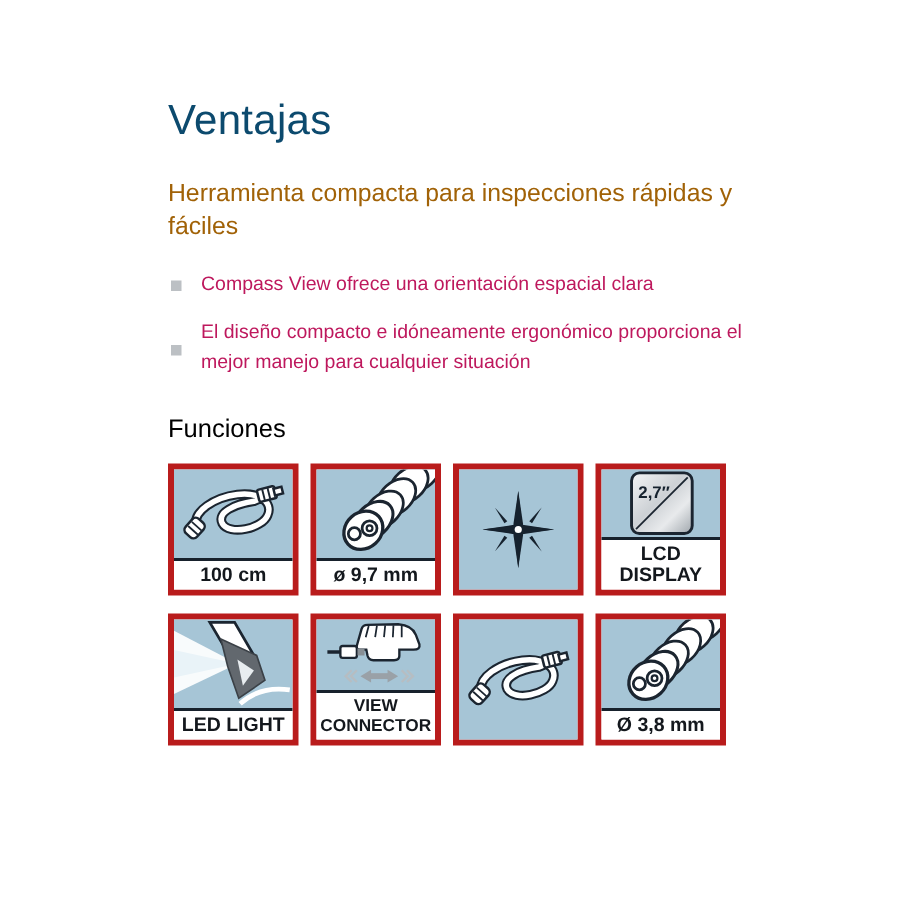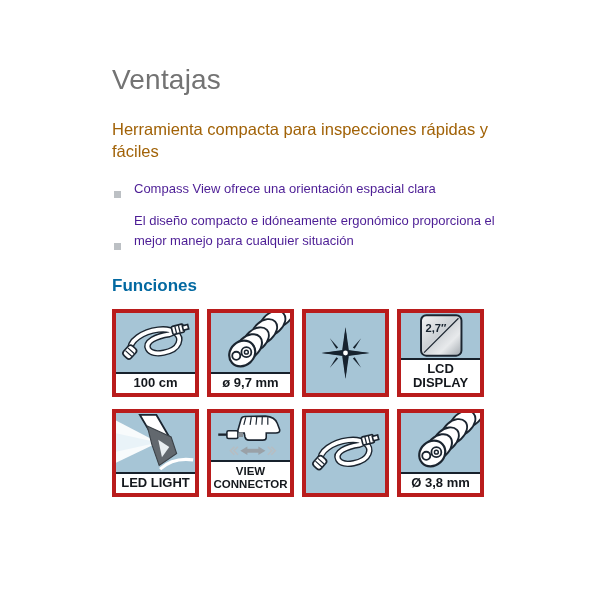--- a/index.html
+++ b/index.html
@@ -6,38 +6,38 @@
   body {
     width: 600px; height: 600px;
     background: #ffffff;
     font-family: "Liberation Sans", sans-serif;
     overflow: hidden;
   }
   .page { padding: 64px 86px 0 112px; }
 
   .page-title {
     font-size: 28px; font-weight: 300; letter-spacing: .2px;
-    color: #737373; margin: 0;
+    color: #0c4a6e; margin: 0;
   }
   .subtitle {
     font-size: 16.5px; font-weight: 400; line-height: 1.32;
     color: #a16207; margin: 23px 0 0; max-width: 402px;
   }
   .advantages { list-style: none; margin: 16px 0 0; padding: 0; max-width: 398px; }
   .advantages li {
-    display: flex; align-items: flex-end; gap: 13px;
-    font-size: 13px; line-height: 1.5; color: #4c1d95;
+    display: flex; align-items: center; gap: 13px;
+    font-size: 13px; line-height: 1.5; color: #be185d;
     margin: 0 0 13px 2px;
   }
   .bullet-sq {
     flex: none; width: 7px; height: 7px; margin-top: 5px;
     background: #bcc0c4;
   }
   .functions-heading {
-    font-size: 17px; font-weight: 700; color: #0369a1;
+    font-size: 17px; font-weight: 400; color: #000000;
     margin: 26px 0 0;
   }
   .functions-grid {
     margin-top: 13px;
     display: grid; grid-template-columns: repeat(4, 87px);
     gap: 12px 8px;
   }
   .tile {
     border: 4px solid #b91c1c; background: #fff;
     height: 80px; display: flex; flex-direction: column;

